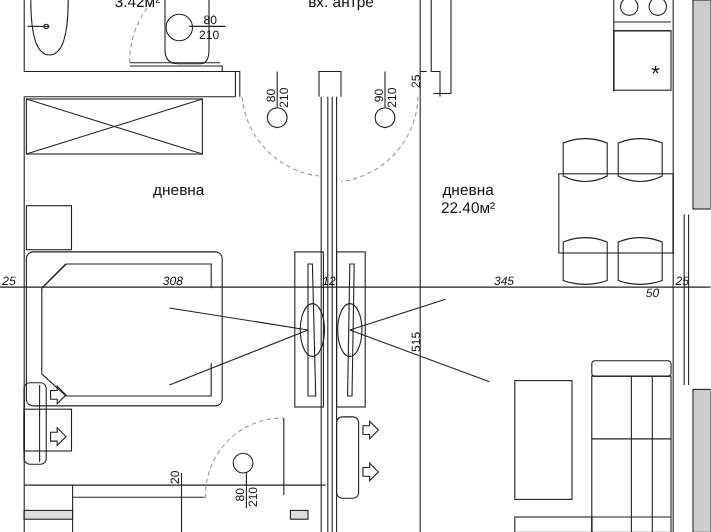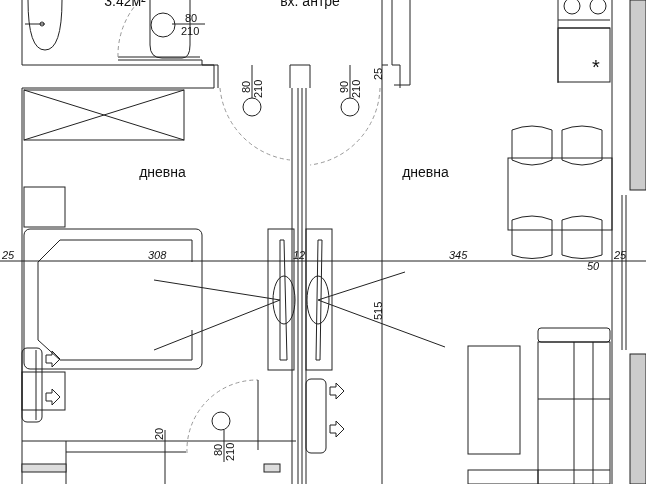--- a/index.html
+++ b/index.html
@@ -171,13 +171,14 @@
   <div>3.42м²</div>
 </div>
 <div class="lbl" style="left:255px;top:-7px;width:110px;">
   <div>вх. антре</div>
 </div>
 <div class="lbl" style="left:115px;top:164px;width:95px;">
   <div>дневна</div>
 </div>
 <div class="lbl" style="left:378px;top:164px;width:95px;">
   <div>дневна</div>
+  <div>22.40м²</div>
 </div>
 
 </body></html>

